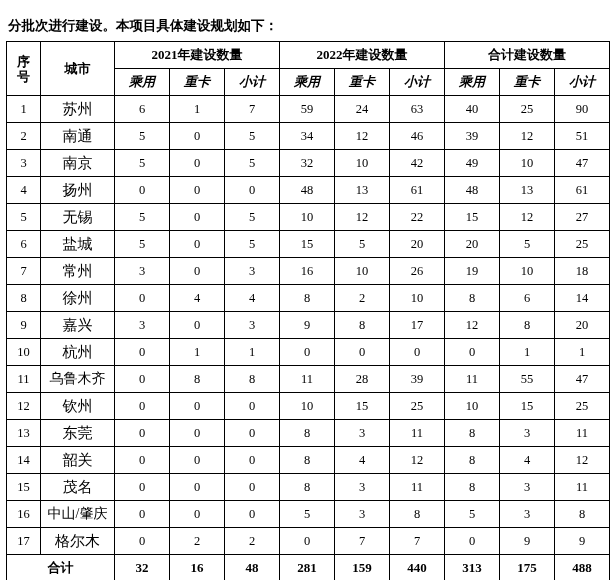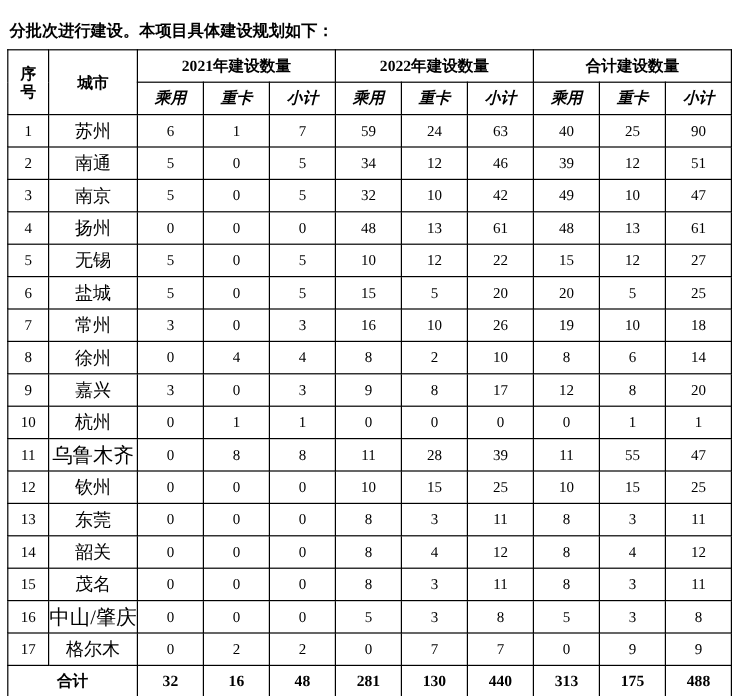--- a/index.html
+++ b/index.html
@@ -64,21 +64,21 @@
     font-size: 12.5px;
     font-style: italic;
   }
   tbody td {
     height: 25.5px;
   }
   .city-cell {
     font-size: 15px;
   }
   .city-small {
-    font-size: 17px;
+    font-size: 14px;
     margin-top: 48px;
   }
   tr.total td {
     font-weight: bold;
     font-size: 13px;
   }
   .total-label {
     font-weight: bold;
   }
 </style>
@@ -347,21 +347,21 @@
           <td>0</td>
           <td>9</td>
           <td>9</td>
         </tr>
         <tr class="total">
           <td class="total-label" colspan="2">合计</td>
           <td>32</td>
           <td>16</td>
           <td>48</td>
           <td>281</td>
-          <td>130</td>
+          <td>159</td>
           <td>440</td>
           <td>313</td>
           <td>175</td>
           <td>488</td>
         </tr>
       </tbody>
   </table>
 
 </div>
 

